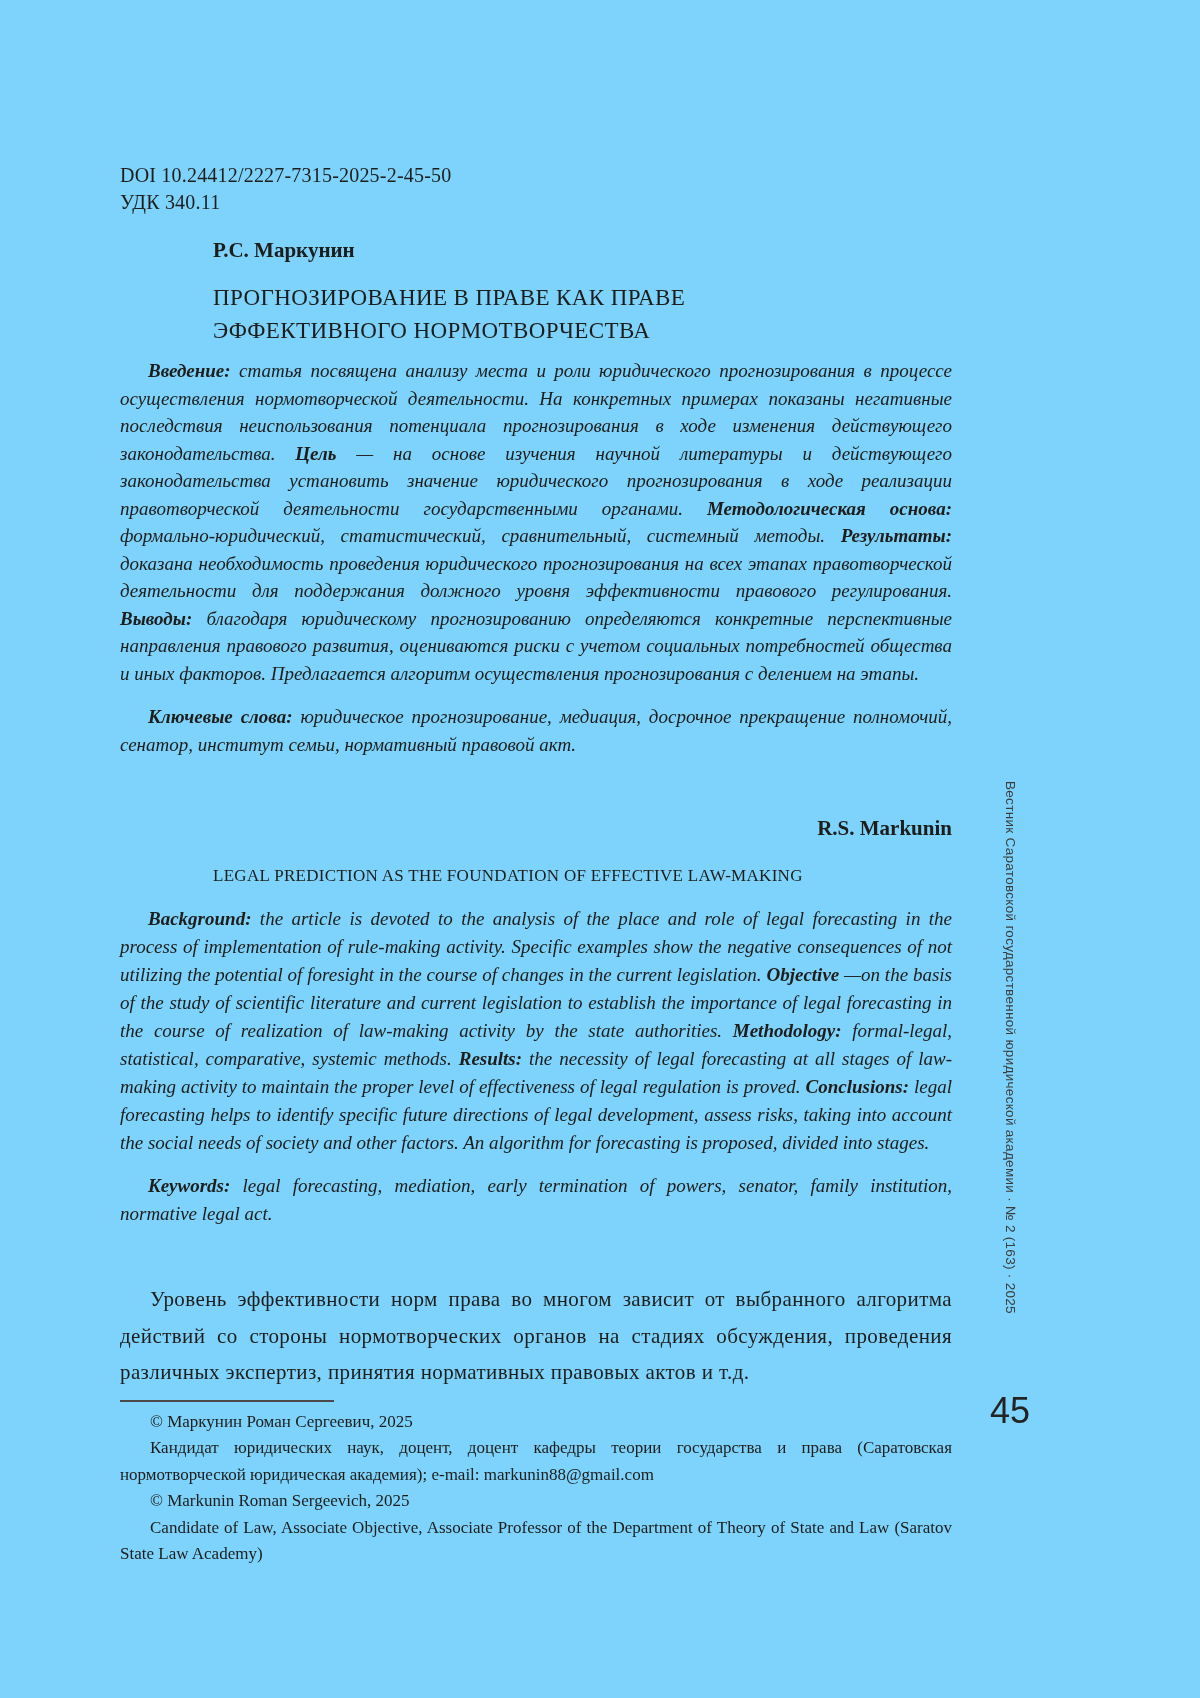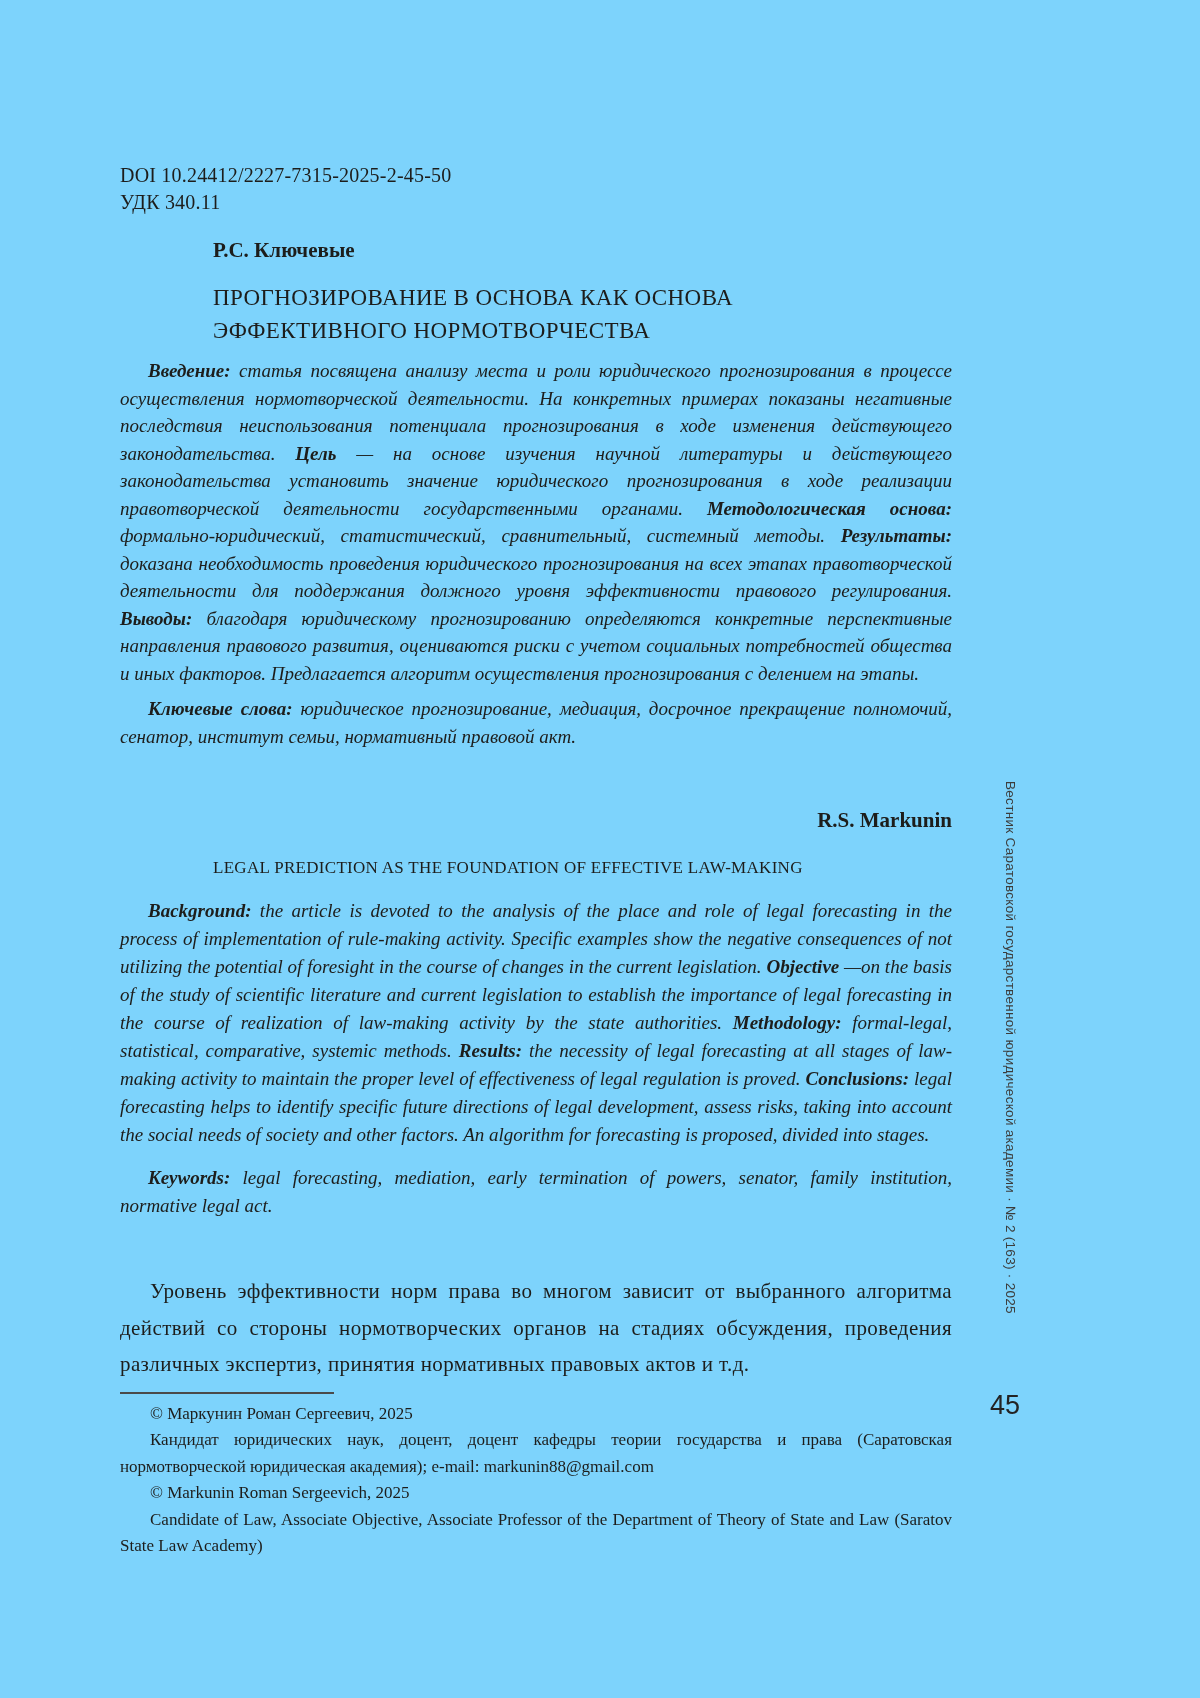--- a/index.html
+++ b/index.html
@@ -39,21 +39,21 @@
   }
   .abstract {
     margin: 10px 0 0 0;
     font-style: italic;
     font-size: 19px;
     line-height: 27.5px;
     text-align: justify;
     text-indent: 28px;
   }
   .abstract .b { font-weight: bold; }
-  .keywords { margin-top: 8px; }
+  .keywords { margin-top: 16px; }
   .author-en {
     margin-top: 57px;
     padding-left: 93px;
     font-size: 21px;
     font-weight: bold;
     line-height: 26px;
     text-align: right;
   }
   .title-en {
     margin-top: 21px;
@@ -102,37 +102,37 @@
     font-size: 13.5px;
     letter-spacing: 0.3px;
     color: #3c3c3b;
     white-space: nowrap;
   }
   .page-number {
     position: absolute;
     left: 990px;
     top: 1390px;
     font-family: "Liberation Sans", "DejaVu Sans", sans-serif;
-    font-size: 27px;
+    font-size: 36px;
     color: #232323;
   }
 </style>
 </head>
 <body>
 
 <div class="page">
   <div class="main">
 
     <div class="meta-line">DOI 10.24412/2227-7315-2025-2-45-50</div>
     <div class="meta-line">УДК 340.11</div>
 
-    <div class="author-ru">Р.С. Ключевые</div>
+    <div class="author-ru">Р.С. Маркунин</div>
 
     <div class="title-ru">
-      <div>ПРОГНОЗИРОВАНИЕ В ОСНОВА КАК ОСНОВА</div>
+      <div>ПРОГНОЗИРОВАНИЕ В ПРАВЕ КАК ПРАВЕ</div>
       <div>ЭФФЕКТИВНОГО НОРМОТВОРЧЕСТВА</div>
     </div>
 
     <p class="abstract" lang="ru"><span class="b">Введение:</span><span> статья посвящена анализу места и роли юридического прогнозирования в процессе осуществления нормотворческой деятельности. На конкретных примерах показаны негативные последствия неиспользования потенциала прогнозирования в ходе изменения действующего законодательства. </span><span class="b">Цель</span><span> — на основе изучения научной литературы и действующего законодательства установить значение юридического прогнозирования в ходе реализации правотворческой деятельности государственными органами. </span><span class="b">Методологическая основа:</span><span> формально-юридический, статистический, сравнительный, системный методы. </span><span class="b">Результаты:</span><span> доказана необходимость проведения юридического прогнозирования на всех этапах правотворческой деятельности для поддержания должного уровня эффективности правового регулирования. </span><span class="b">Выводы:</span><span> благодаря юридическому прогнозированию определяются конкретные перспективные направления правового развития, оцениваются риски с учетом социальных потребностей общества и иных факторов. Предлагается алгоритм осуществления прогнозирования с делением на этапы.</span></p>
 
     <p class="abstract keywords" lang="ru"><span class="b">Ключевые слова:</span><span> юридическое прогнозирование, медиация, досрочное прекращение полномочий, сенатор, институт семьи, нормативный правовой акт.</span></p>
 
     <div class="author-en">R.S. Markunin</div>
 
     <div class="title-en">LEGAL PREDICTION AS THE FOUNDATION OF EFFECTIVE LAW-MAKING</div>

